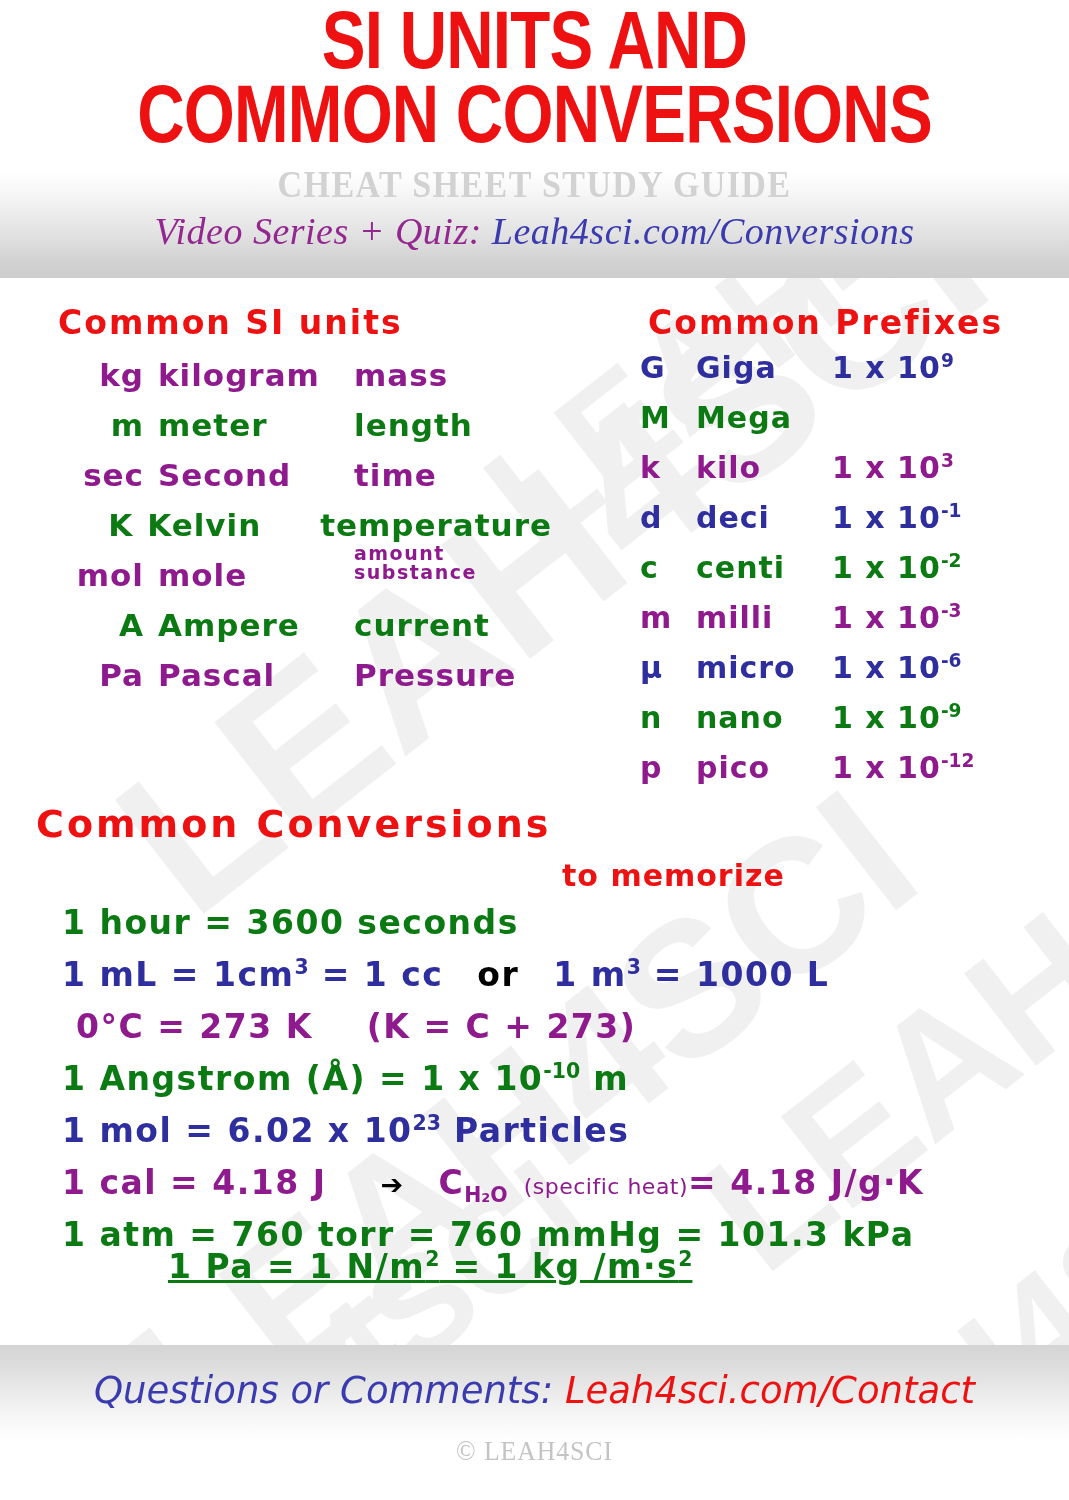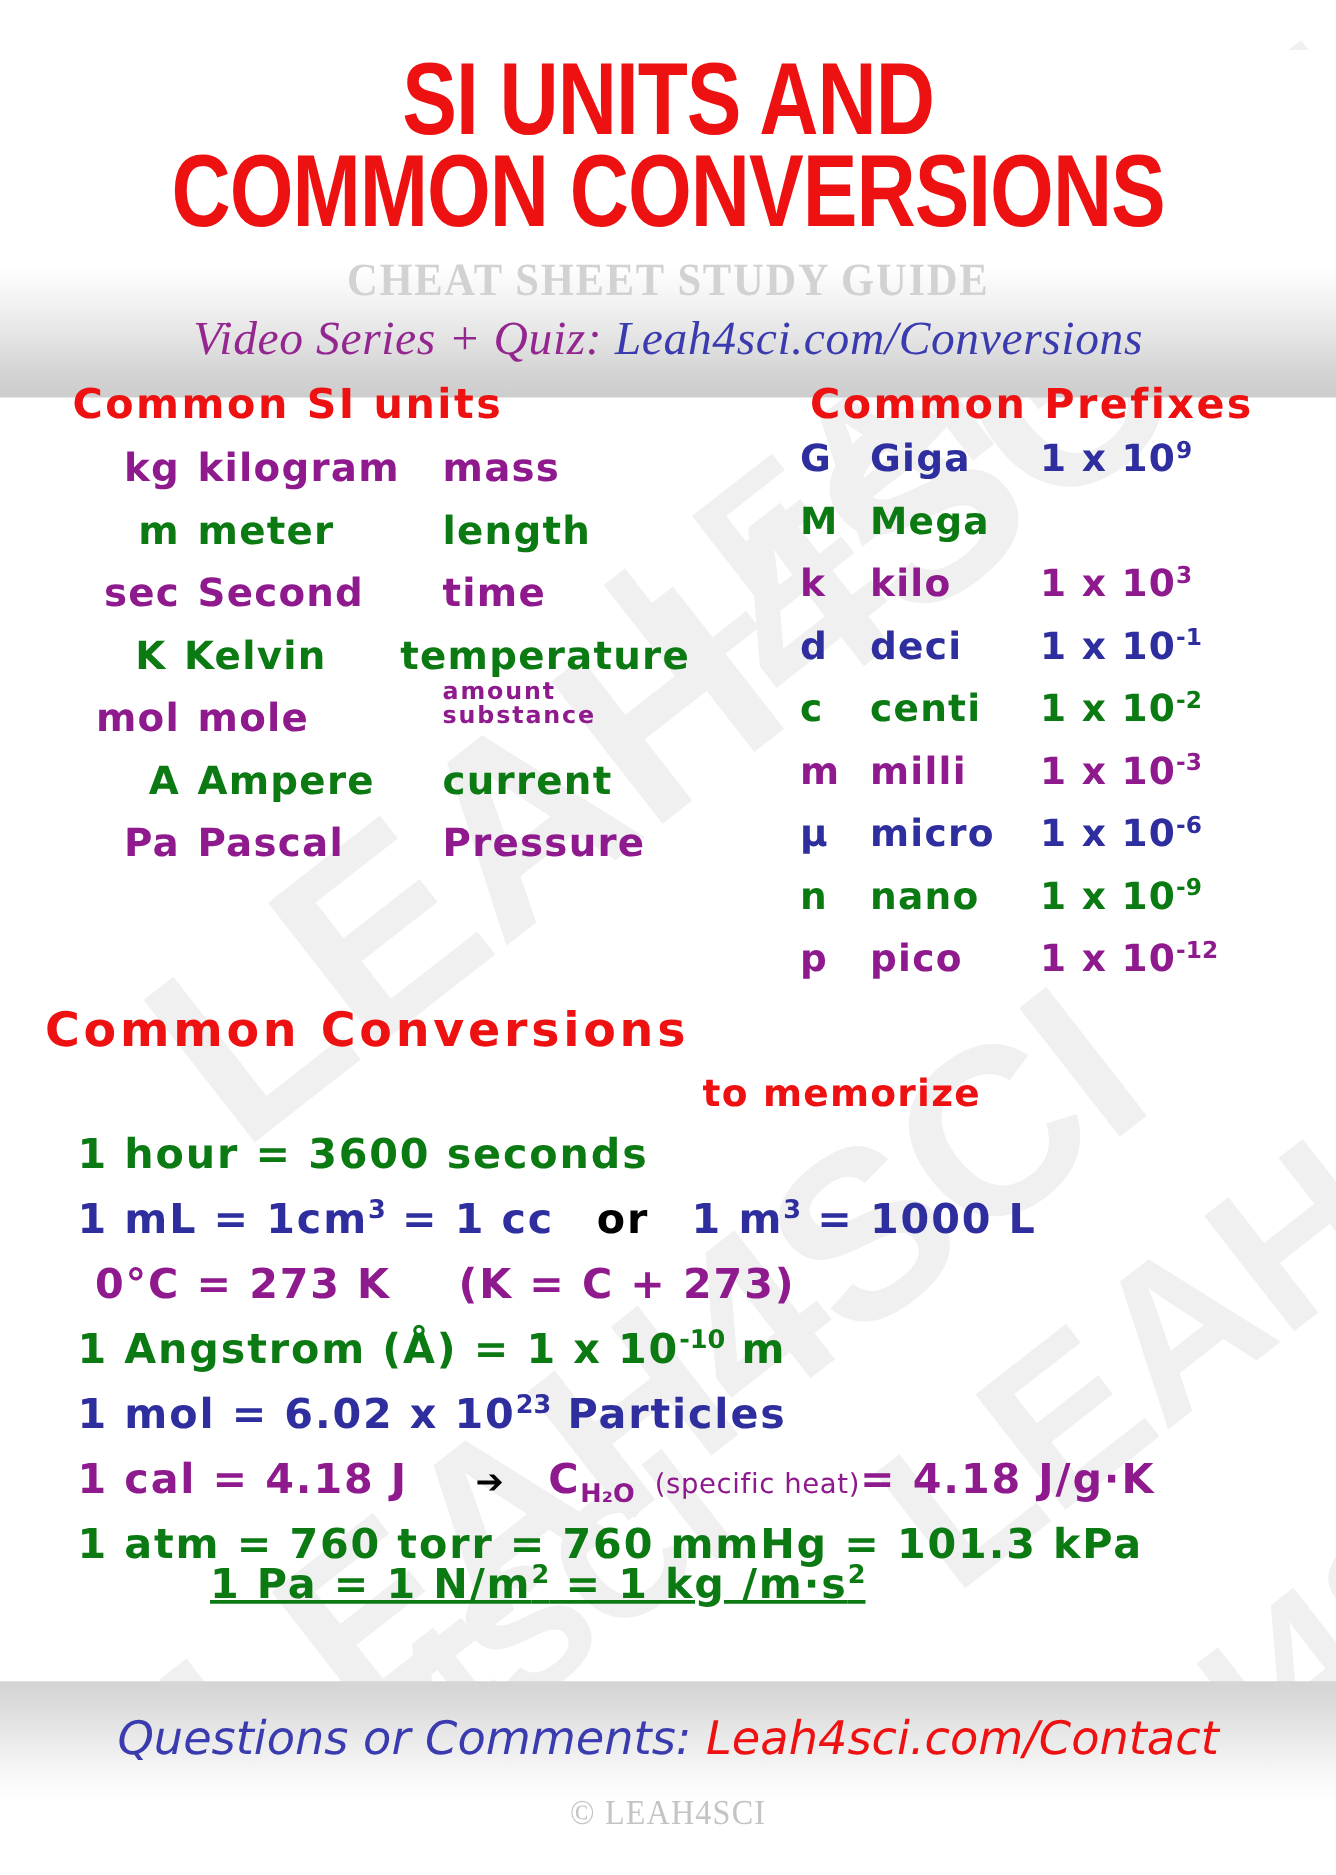--- a/index.html
+++ b/index.html
@@ -44,21 +44,20 @@
     position: absolute;
     left: 0; top: 0;
     width: 1069px;
     height: 278px;
     z-index: 2;
     background: linear-gradient(to bottom,
                  #ffffff 0%, #ffffff 62%,
                  #f3f3f3 72%, #e2e2e2 84%,
                  #d2d2d2 94%, #cdcdcd 100%);
     overflow: hidden;
-    margin-top: 40px;
   }
   #title-block {
     position: absolute;
     left: 0; top: 4px;
     width: 1069px;
     text-align: center;
   }
   .title-line {
     font-family: "Liberation Sans", sans-serif;
     font-weight: bold;

